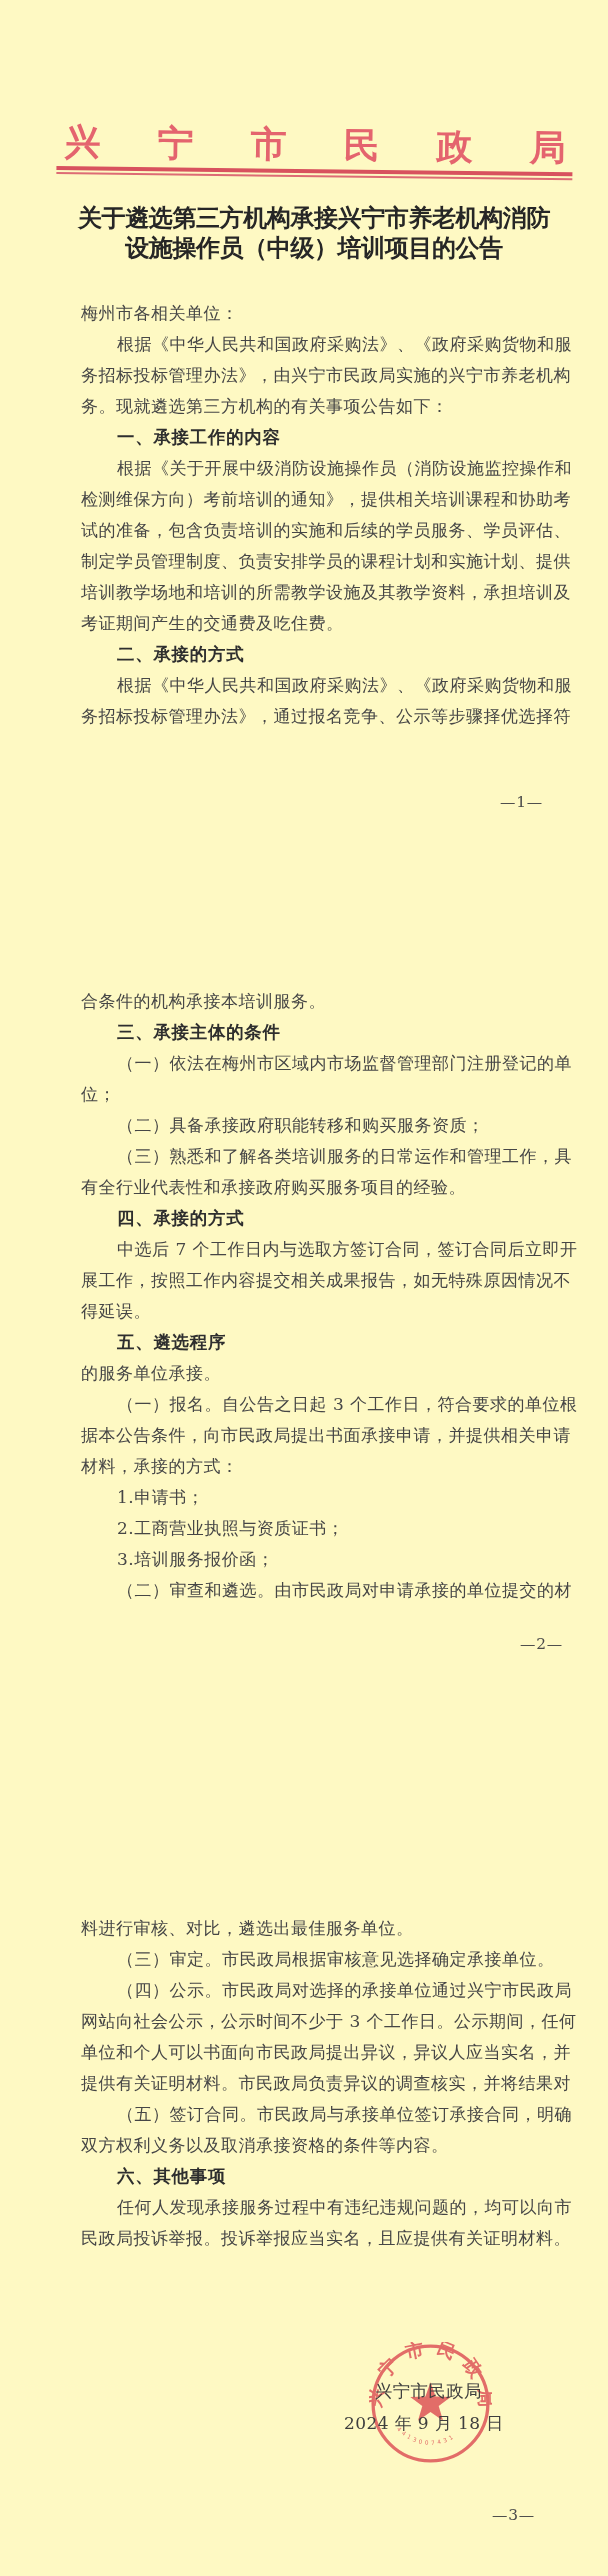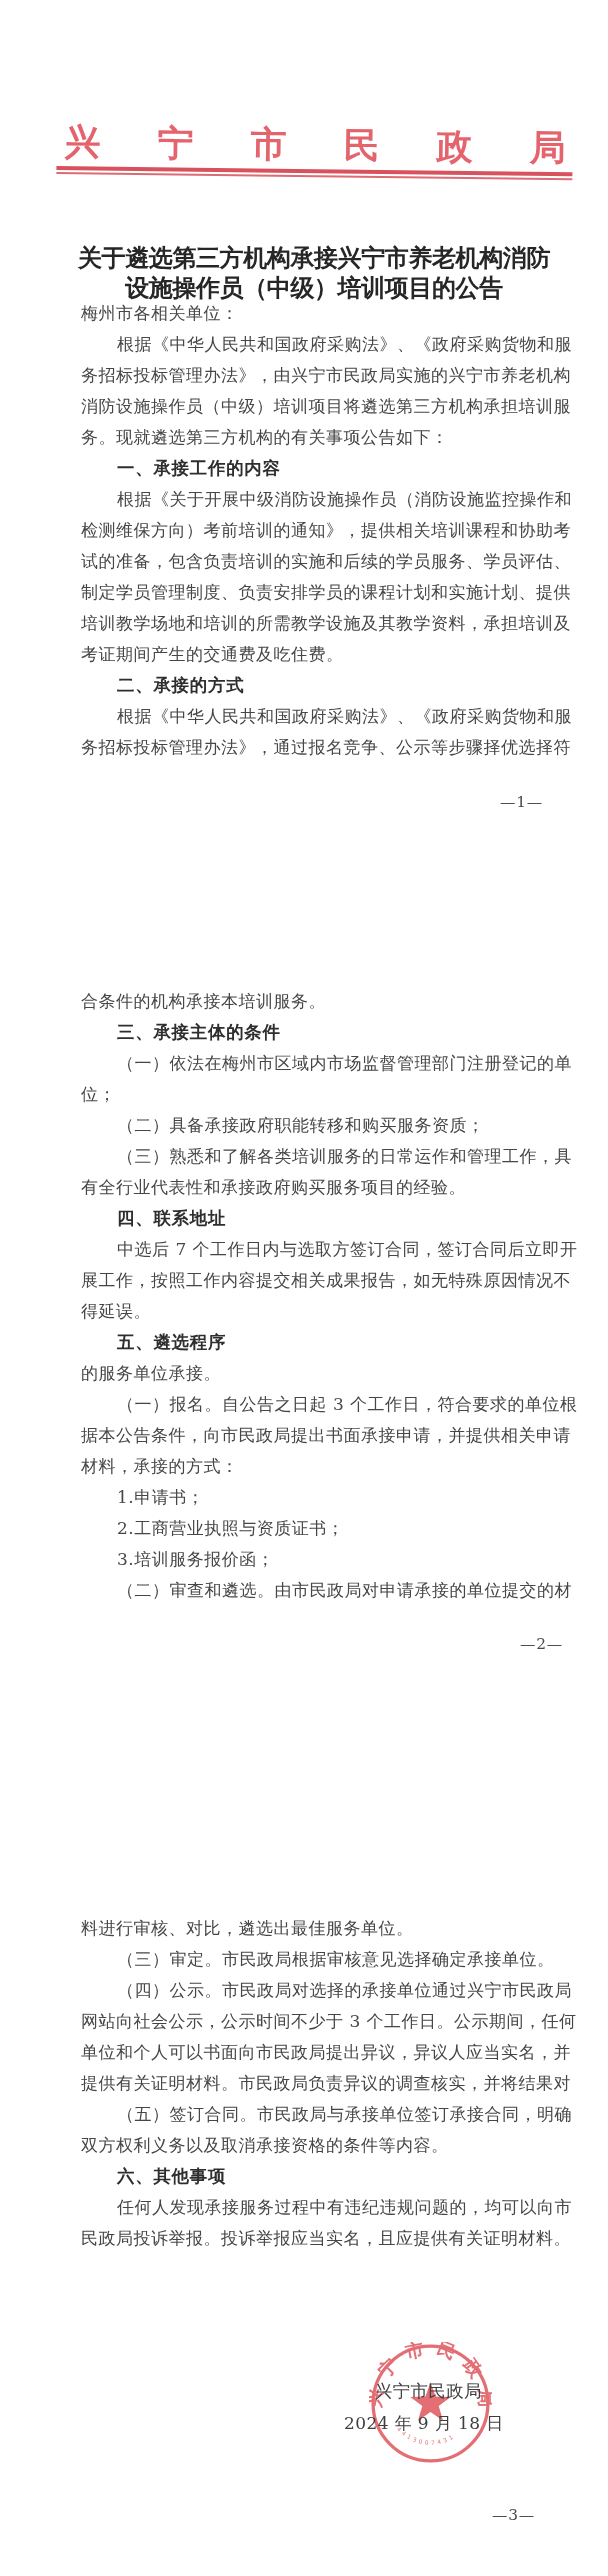--- a/index.html
+++ b/index.html
@@ -1,20 +1,20 @@
 <!DOCTYPE html>
 <html style="font-size:13px"><head>
 <meta charset="utf-8">
 <style>
   html,body{margin:0;padding:0;background:#e8e8e8;}
   .doc{
     position:relative;
     width:608px;height:2576px;
     margin:0 auto;
-    background:#ffffff;
+    background:#fef9c3;
     overflow:hidden;
     font-family:"DejaVu Serif","Liberation Serif",serif;
     color:#454545;
   }
   
   .letterhead{
     position:absolute;left:57px;top:122px;width:516px;
     transform:rotate(0.7deg);transform-origin:left top;
   }
   .agency{
@@ -23,21 +23,20 @@
     letter-spacing:57px;white-space:nowrap;line-height:39px;
   }
   .rule-thick{margin-top:4.9px;height:4px;background:#d8525e;}
   .rule-thin{margin-top:2.4px;height:1.6px;background:#dd6b74;}
   
   .title{
     position:absolute;left:73px;top:203px;width:482px;
     text-align:center;font-size:24px;font-weight:bold;
     letter-spacing:-0.4px;line-height:30px;color:#262626;
     font-family:"DejaVu Serif","Liberation Serif",serif;
-    margin-top:40px;
   }
   
   .page-body{
     position:absolute;left:81px;width:459px;
     font-size:17px;letter-spacing:0.5px;color:#464646;
   }
   .ln{height:31px;line-height:31px;white-space:nowrap;}
   .ln.ind{padding-left:36px;}
   .ln.hd{
     font-weight:bold;color:#2e2e2e;
@@ -81,21 +80,20 @@
 
   <div class="title">
     <div>关于遴选第三方机构承接兴宁市养老机构消防</div>
     <div>设施操作员（中级）培训项目的公告</div>
   </div>
 
   <div class="page-body" style="top:298px">
       <div class="ln">梅州市各相关单位：</div>
       <div class="ln ind">根据《中华人民共和国政府采购法》、《政府采购货物和服</div>
       <div class="ln">务招标投标管理办法》，由兴宁市民政局实施的兴宁市养老机构</div>
-      <div class="ln">消防设施操作员（中级）培训项目将遴选第三方机构承担培训服</div>
       <div class="ln">务。现就遴选第三方机构的有关事项公告如下：</div>
       <div class="ln ind hd">一、承接工作的内容</div>
       <div class="ln ind">根据《关于开展中级消防设施操作员（消防设施监控操作和</div>
       <div class="ln">检测维保方向）考前培训的通知》，提供相关培训课程和协助考</div>
       <div class="ln">试的准备，包含负责培训的实施和后续的学员服务、学员评估、</div>
       <div class="ln">制定学员管理制度、负责安排学员的课程计划和实施计划、提供</div>
       <div class="ln">培训教学场地和培训的所需教学设施及其教学资料，承担培训及</div>
       <div class="ln">考证期间产生的交通费及吃住费。</div>
       <div class="ln ind hd">二、承接的方式</div>
       <div class="ln ind">根据《中华人民共和国政府采购法》、《政府采购货物和服</div>
@@ -104,21 +102,21 @@
   <div class="pagenum pn1">—1—</div>
 
   <div class="page-body" style="top:986px">
       <div class="ln">合条件的机构承接本培训服务。</div>
       <div class="ln ind hd">三、承接主体的条件</div>
       <div class="ln ind">（一）依法在梅州市区域内市场监督管理部门注册登记的单</div>
       <div class="ln">位；</div>
       <div class="ln ind">（二）具备承接政府职能转移和购买服务资质；</div>
       <div class="ln ind">（三）熟悉和了解各类培训服务的日常运作和管理工作，具</div>
       <div class="ln">有全行业代表性和承接政府购买服务项目的经验。</div>
-      <div class="ln ind hd">四、联系地址</div>
+      <div class="ln ind hd">四、承接的方式</div>
       <div class="ln ind">中选后 7 个工作日内与选取方签订合同，签订合同后立即开</div>
       <div class="ln">展工作，按照工作内容提交相关成果报告，如无特殊原因情况不</div>
       <div class="ln">得延误。</div>
       <div class="ln ind hd">五、遴选程序</div>
       <div class="ln">的服务单位承接。</div>
       <div class="ln ind">（一）报名。自公告之日起 3 个工作日，符合要求的单位根</div>
       <div class="ln">据本公告条件，向市民政局提出书面承接申请，并提供相关申请</div>
       <div class="ln">材料，承接的方式：</div>
       <div class="ln ind">1.申请书；</div>
       <div class="ln ind">2.工商营业执照与资质证书；</div>

